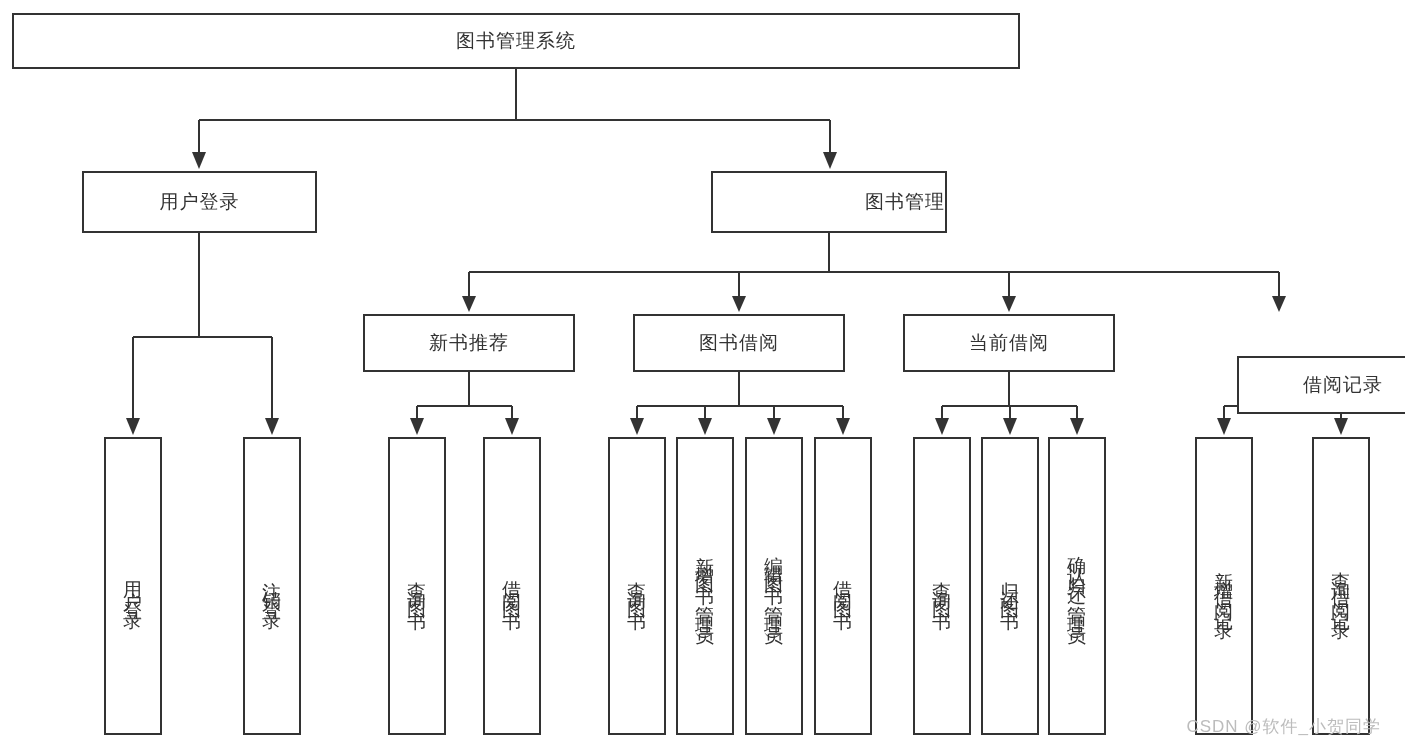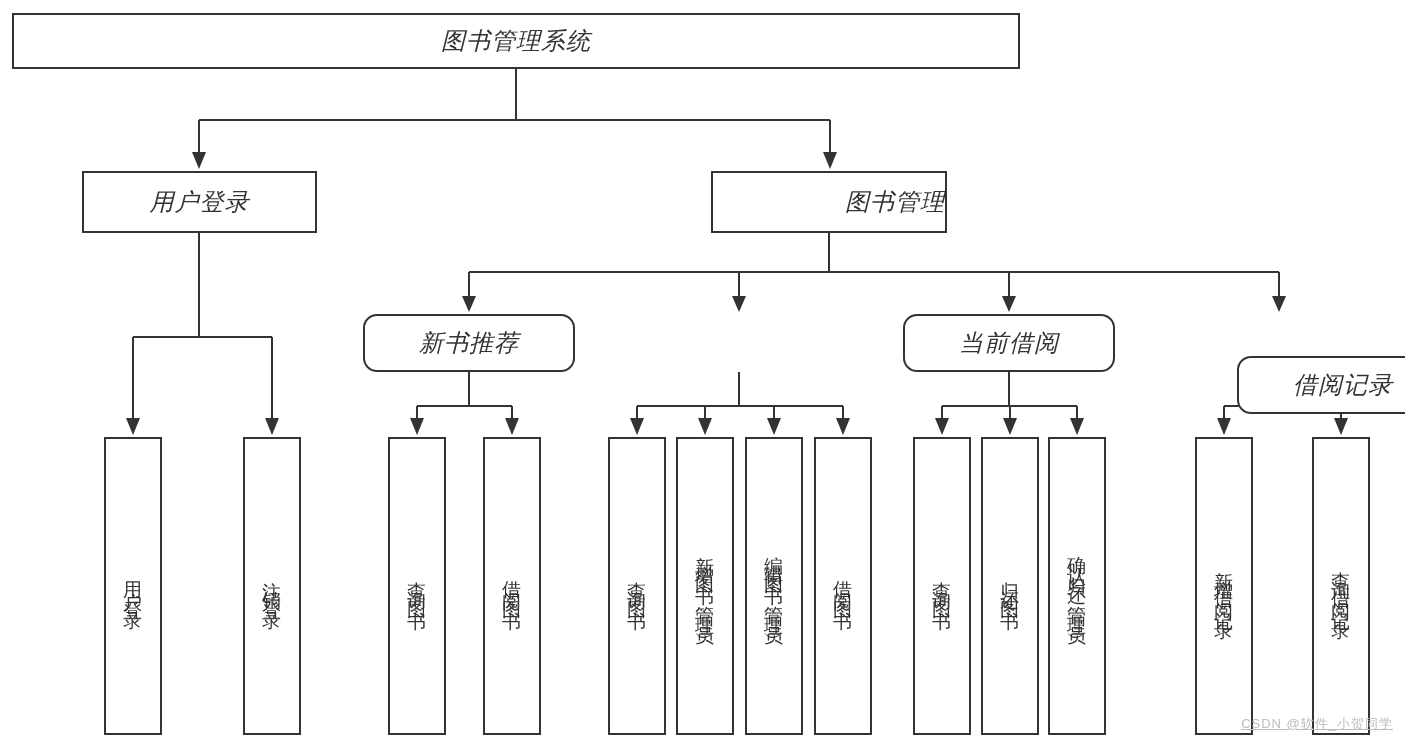--- a/index.html
+++ b/index.html
@@ -12,25 +12,25 @@
   }
   .connectors{position:absolute;left:0;top:0;width:1405px;height:747px;}
   .node{
     position:absolute;
     box-sizing:border-box;
     border:2px solid #333333;
     background:#ffffff;
     display:flex;align-items:center;justify-content:center;
     color:#333333;
   }
-  .node-h{font-size:24px;letter-spacing:1px;font-style:italic;}
+  .node-h{font-size:19px;letter-spacing:1px;}
   .node-root{left:12px;top:13px;width:1008px;height:56px;}
   .node-l2a{left:82px;top:171px;width:235px;height:62px;}
   .node-l2b{left:711px;top:171px;width:236px;height:62px;justify-content:flex-end;}
-  .node-l3{top:314px;width:212px;height:58px;border-radius:14px;}
+  .node-l3{top:314px;width:212px;height:58px;}
   .node-l3a{left:363px;}
   .node-l3b{left:633px;}
   .node-l3c{left:903px;text-align:center;}
   .node-l3d{left:1237px;margin-top:42px;}
   .leaf{
     position:absolute;top:437px;width:58px;height:298px;
     box-sizing:border-box;border:2px solid #333333;background:#ffffff;
     display:flex;align-items:center;justify-content:center;
   }
   .leaf .vtext{
@@ -42,23 +42,23 @@
     color:#333333;
     white-space:nowrap;
     max-height:292px;
   }
   .l1{left:104px;}  .l2{left:243px;}
   .l3{left:388px;}  .l4{left:483px;}
   .l5{left:608px;}  .l6{left:676px;}  .l7{left:745px;}  .l8{left:814px;}
   .l9{left:913px;}  .l10{left:981px;} .l11{left:1048px;}
   .l12{left:1195px;}.l13{left:1312px;}
   .watermark{
-    position:absolute;right:12px;top:715px;
-    font-size:13px;color:#bcbcbc;letter-spacing:1px;
-    pointer-events:none;z-index:5;text-decoration:underline;
+    position:absolute;right:24px;top:715px;
+    font-size:17px;color:#bcbcbc;letter-spacing:1px;
+    pointer-events:none;z-index:5;
   }
 </style>
 </head>
 <body>
 
 <div class="canvas">
 
   <svg class="connectors" viewBox="0 0 1405 747" xmlns="http://www.w3.org/2000/svg">
     <g stroke="#333333" stroke-width="2" fill="none">
 
@@ -135,20 +135,23 @@
   <div class="node node-h node-l2a">
     <span>用户登录</span>
   </div>
   <div class="node node-h node-l2b">
     <span>图书管理</span>
   </div>
 
   <div class="node node-h node-l3 node-l3a">
     <span>新书推荐</span>
   </div>
+  <div class="node node-h node-l3 node-l3b">
+    <span>图书借阅</span>
+  </div>
   <div class="node node-h node-l3 node-l3c">
     <span>当前借阅</span>
   </div>
   <div class="node node-h node-l3 node-l3d">
     <span>借阅记录</span>
   </div>
 
   <div class="leaf l1">
     <span class="vtext">用户登录</span>
   </div>

